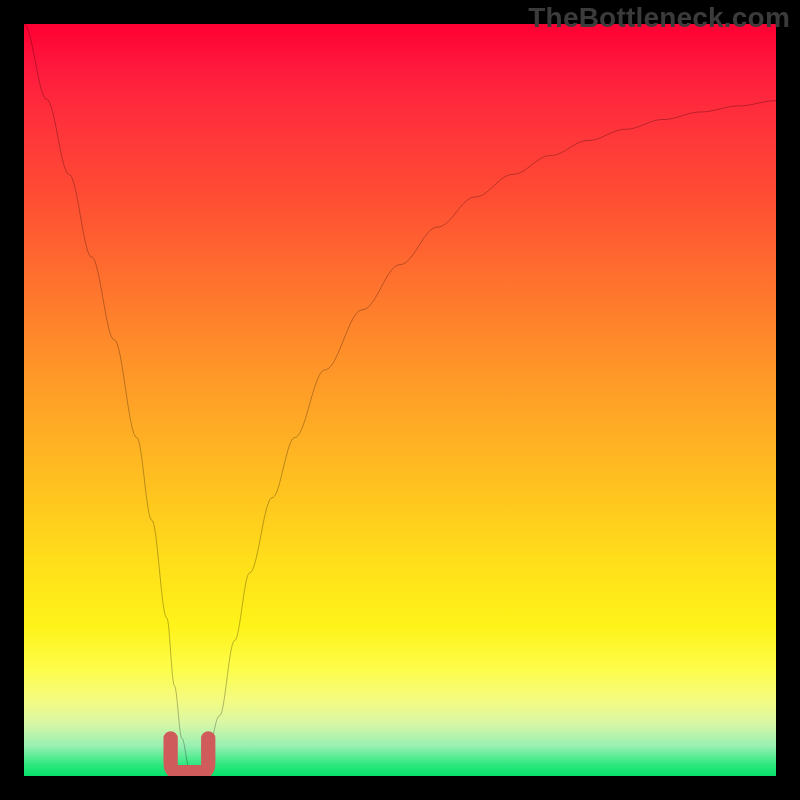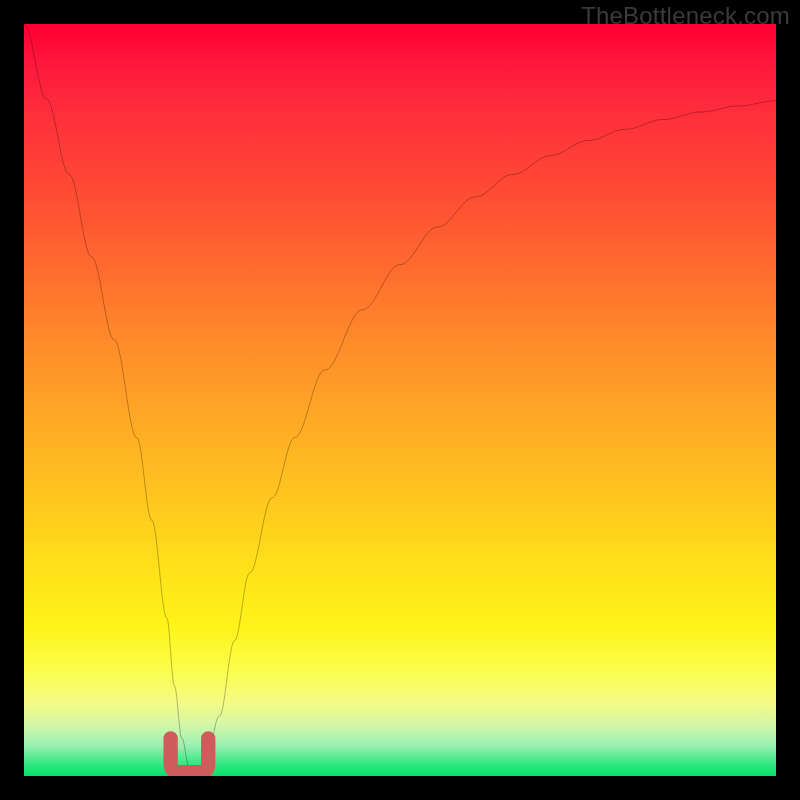--- a/index.html
+++ b/index.html
@@ -34,22 +34,22 @@
       #98f0b2 96%,
       #2de87e 98.5%,
       #07e06a 100%
     );
   }
   .watermark {
     position: absolute;
     top: 2px;
     right: 10px;
     color: #3b3b3b;
-    font-size: 24px;
-    font-weight: 400;
+    font-size: 28px;
+    font-weight: 700;
     letter-spacing: 0.2px;
     z-index: 5;
   }
   svg.curve {
     position: absolute;
     left: 24px;
     top: 24px;
     width: 752px;
     height: 752px;
     z-index: 3;

